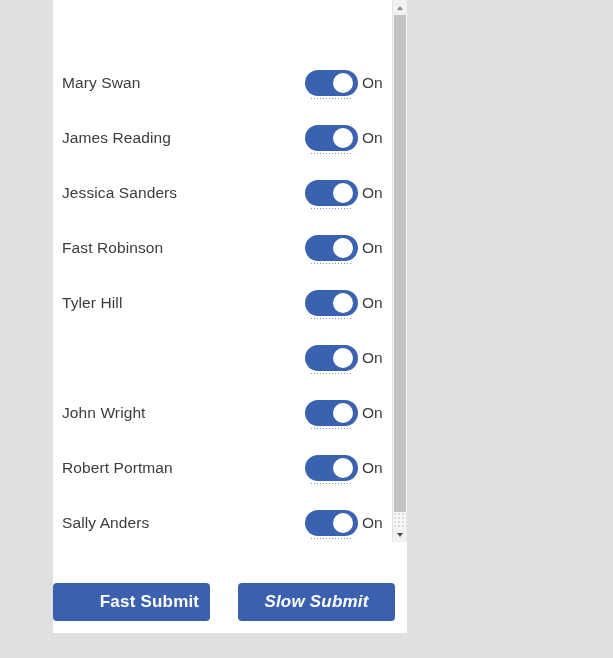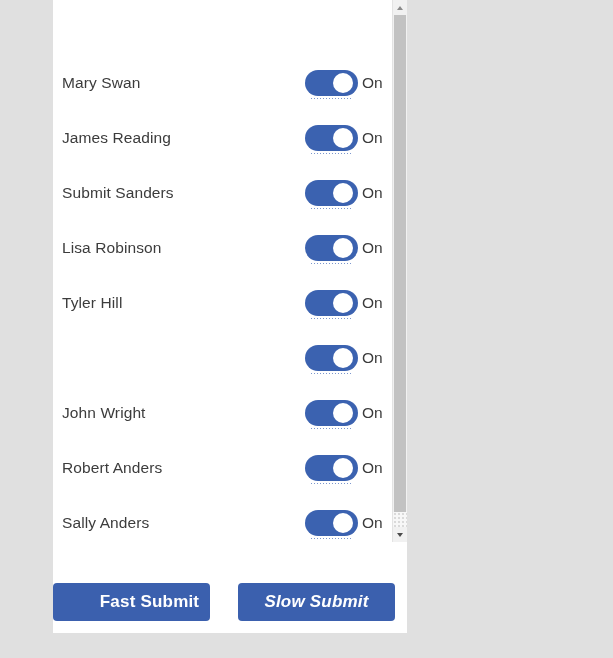--- a/index.html
+++ b/index.html
@@ -203,31 +203,31 @@
           <span class="person-name">James Reading</span>
           <div class="toggle-wrap">
             <div class="switch">
               <div class="knob"></div>
               <div class="focus-dots"></div>
             </div>
             <span class="toggle-state">On</span>
           </div>
         </div>
         <div class="person-row">
-          <span class="person-name">Submit Sanders</span>
-          <div class="toggle-wrap">
-            <div class="switch">
-              <div class="knob"></div>
-              <div class="focus-dots"></div>
-            </div>
-            <span class="toggle-state">On</span>
-          </div>
-        </div>
-        <div class="person-row">
-          <span class="person-name">Lisa Robinson</span>
+          <span class="person-name">Jessica Sanders</span>
+          <div class="toggle-wrap">
+            <div class="switch">
+              <div class="knob"></div>
+              <div class="focus-dots"></div>
+            </div>
+            <span class="toggle-state">On</span>
+          </div>
+        </div>
+        <div class="person-row">
+          <span class="person-name">Fast Robinson</span>
           <div class="toggle-wrap">
             <div class="switch">
               <div class="knob"></div>
               <div class="focus-dots"></div>
             </div>
             <span class="toggle-state">On</span>
           </div>
         </div>
         <div class="person-row">
           <span class="person-name">Tyler Hill</span>
@@ -252,21 +252,21 @@
           <span class="person-name">John Wright</span>
           <div class="toggle-wrap">
             <div class="switch">
               <div class="knob"></div>
               <div class="focus-dots"></div>
             </div>
             <span class="toggle-state">On</span>
           </div>
         </div>
         <div class="person-row">
-          <span class="person-name">Robert Anders</span>
+          <span class="person-name">Robert Portman</span>
           <div class="toggle-wrap">
             <div class="switch">
               <div class="knob"></div>
               <div class="focus-dots"></div>
             </div>
             <span class="toggle-state">On</span>
           </div>
         </div>
         <div class="person-row">
           <span class="person-name">Sally Anders</span>

